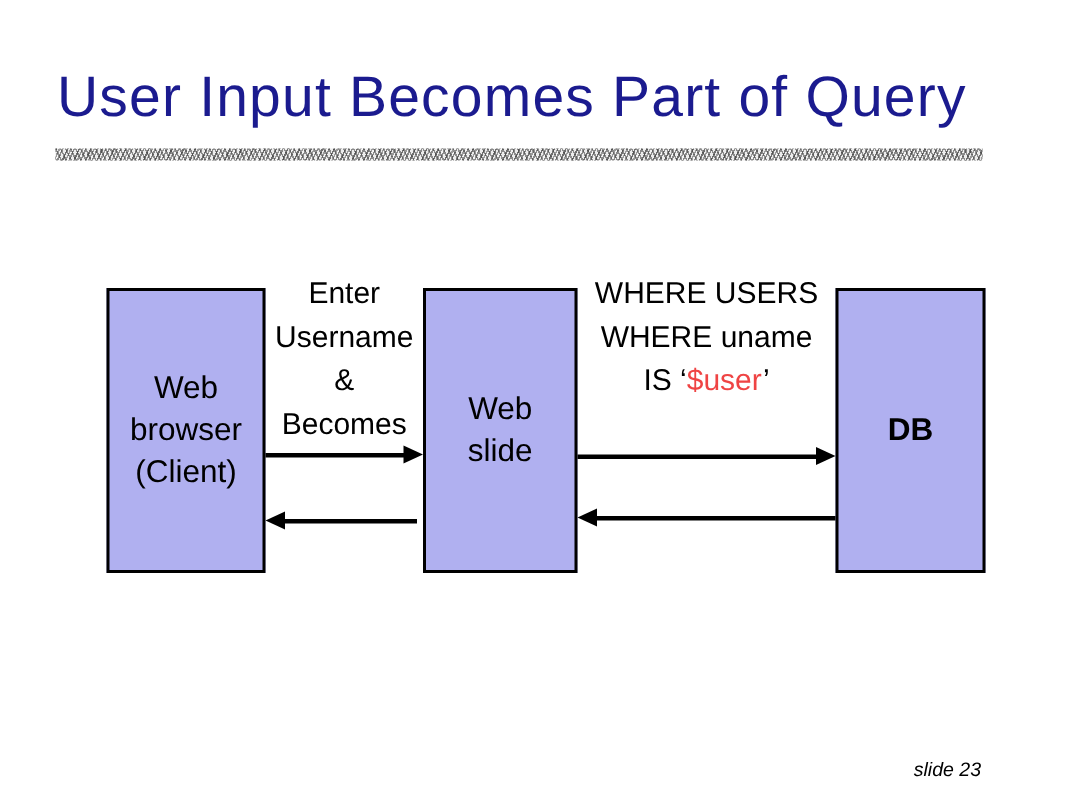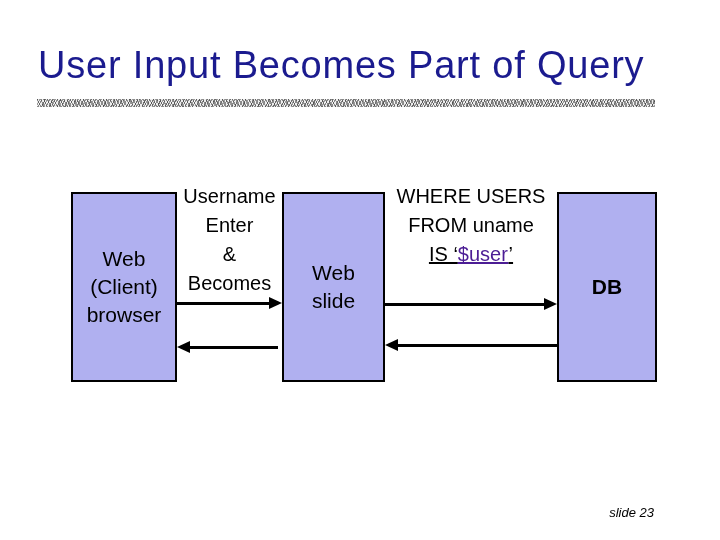--- a/index.html
+++ b/index.html
@@ -28,65 +28,65 @@
   .node-server{left:282px;width:103px;}
   .node-db{left:557px;width:100px;font-weight:bold;}
   .node span{display:block;}
   .msg{
     position:absolute;top:182px;font-size:20px;line-height:29px;
     color:#000;text-align:center;
   }
   .msg-left{left:172px;width:115px;}
   .msg-right{left:385px;width:172px;}
   .msg .msg-line{display:block;}
-  .msg .inline{display:inline;text-decoration:underline;}
-  .hl{color:#4c1d95;}
+  .msg .inline{display:inline;}
+  .hl{color:#ef4444;}
   .aline{position:absolute;height:3px;background:#000;}
   .ahead{position:absolute;width:0;height:0;border-top:6px solid transparent;border-bottom:6px solid transparent;}
   .ahead.right{border-left:13px solid #000;}
   .ahead.left{border-right:13px solid #000;}
   .slide-num{
     position:absolute;right:14px;top:505px;
     font-size:13px;font-style:italic;color:#000;
   }
 </style>
 </head>
 <body>
 
 <div class="slide">
 
   <div class="title">User Input Becomes Part of Query</div>
 
   <div class="divider"></div>
 
   <div class="node node-browser">
     <span>Web</span>
+    <span>browser</span>
     <span>(Client)</span>
-    <span>browser</span>
   </div>
 
   <div class="node node-server">
     <span>Web</span>
     <span>slide</span>
   </div>
 
   <div class="node node-db">
     <span>DB</span>
   </div>
 
   <div class="msg msg-left">
+    <span class="msg-line">Enter</span>
     <span class="msg-line">Username</span>
-    <span class="msg-line">Enter</span>
     <span class="msg-line">&amp;</span>
     <span class="msg-line">Becomes</span>
   </div>
 
   <div class="msg msg-right">
     <span class="msg-line">WHERE USERS</span>
-    <span class="msg-line">FROM uname</span>
+    <span class="msg-line">WHERE uname</span>
     <span class="msg-line"><span class="inline">IS ‘</span><span class="inline hl">$user</span><span class="inline">’</span></span>
   </div>
 
   <div class="aline" style="left:177px;top:302px;width:95px;"></div>
   <div class="ahead right" style="left:269px;top:297px;"></div>
 
   <div class="ahead left" style="left:177px;top:341px;"></div>
   <div class="aline" style="left:190px;top:346px;width:88px;"></div>
 
   <div class="aline" style="left:385px;top:303px;width:159px;"></div>

